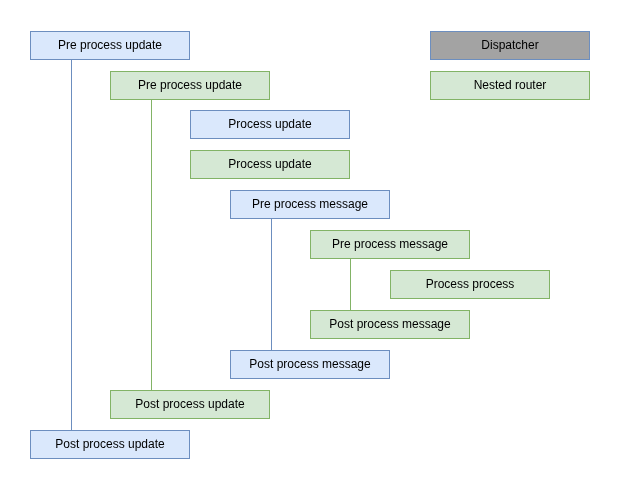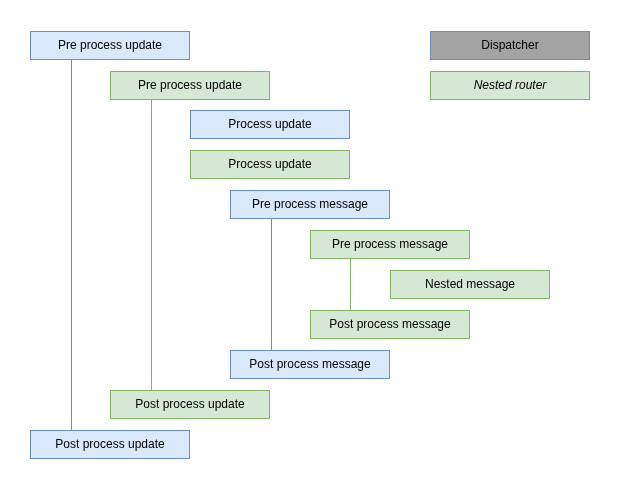--- a/index.html
+++ b/index.html
@@ -35,23 +35,23 @@
 <body>
 
 <div class="canvas" style="background: rgb(255, 255, 255);">
     <div class="connector" style="left: 71px; top: 60px; height: 370px; border-left-color: rgb(108, 142, 191);"></div>
     <div class="connector" style="left: 151px; top: 100px; height: 290px; border-left-color: rgb(130, 179, 102);"></div>
     <div class="connector" style="left: 271px; top: 219px; height: 131px; border-left-color: rgb(108, 142, 191);"></div>
     <div class="connector" style="left: 350px; top: 259px; height: 51px; border-left-color: rgb(130, 179, 102);"></div>
     <div class="node" style="left: 30px; top: 31px; width: 160px; height: 29px; line-height: 27px; background: rgb(218, 232, 252); border-color: rgb(108, 142, 191); color: rgb(0, 0, 0);">Pre process update</div>
     <div class="node" style="left: 430px; top: 31px; width: 160px; height: 29px; line-height: 27px; background: #a3a3a3; border-color: rgb(108, 142, 191); color: rgb(0, 0, 0);">Dispatcher</div>
     <div class="node" style="left: 110px; top: 71px; width: 160px; height: 29px; line-height: 27px; background: rgb(213, 232, 212); border-color: rgb(130, 179, 102); color: rgb(0, 0, 0);">Pre process update</div>
-    <div class="node" style="left: 430px; top: 71px; width: 160px; height: 29px; line-height: 27px; background: rgb(213, 232, 212); border-color: rgb(130, 179, 102); color: rgb(0, 0, 0); font-style: italic;">Nested router</div>
+    <div class="node" style="left: 430px; top: 71px; width: 160px; height: 29px; line-height: 27px; background: rgb(213, 232, 212); border-color: rgb(130, 179, 102); color: rgb(0, 0, 0);">Nested router</div>
     <div class="node" style="left: 190px; top: 110px; width: 160px; height: 29px; line-height: 27px; background: rgb(218, 232, 252); border-color: rgb(108, 142, 191); color: rgb(0, 0, 0);">Process update</div>
     <div class="node" style="left: 190px; top: 150px; width: 160px; height: 29px; line-height: 27px; background: rgb(213, 232, 212); border-color: rgb(130, 179, 102); color: rgb(0, 0, 0);">Process update</div>
     <div class="node" style="left: 230px; top: 190px; width: 160px; height: 29px; line-height: 27px; background: rgb(218, 232, 252); border-color: rgb(108, 142, 191); color: rgb(0, 0, 0);">Pre process message</div>
     <div class="node" style="left: 310px; top: 230px; width: 160px; height: 29px; line-height: 27px; background: rgb(213, 232, 212); border-color: rgb(130, 179, 102); color: rgb(0, 0, 0);">Pre process message</div>
-    <div class="node" style="left: 390px; top: 270px; width: 160px; height: 29px; line-height: 27px; background: rgb(213, 232, 212); border-color: rgb(130, 179, 102); color: rgb(0, 0, 0);">Nested message</div>
+    <div class="node" style="left: 390px; top: 270px; width: 160px; height: 29px; line-height: 27px; background: rgb(213, 232, 212); border-color: rgb(130, 179, 102); color: rgb(0, 0, 0);">Process process</div>
     <div class="node" style="left: 310px; top: 310px; width: 160px; height: 29px; line-height: 27px; background: rgb(213, 232, 212); border-color: rgb(130, 179, 102); color: rgb(0, 0, 0);">Post process message</div>
     <div class="node" style="left: 230px; top: 350px; width: 160px; height: 29px; line-height: 27px; background: rgb(218, 232, 252); border-color: rgb(108, 142, 191); color: rgb(0, 0, 0);">Post process message</div>
     <div class="node" style="left: 110px; top: 390px; width: 160px; height: 29px; line-height: 27px; background: rgb(213, 232, 212); border-color: rgb(130, 179, 102); color: rgb(0, 0, 0);">Post process update</div>
     <div class="node" style="left: 30px; top: 430px; width: 160px; height: 29px; line-height: 27px; background: rgb(218, 232, 252); border-color: rgb(108, 142, 191); color: rgb(0, 0, 0);">Post process update</div>
   </div>
 
 </body></html>

